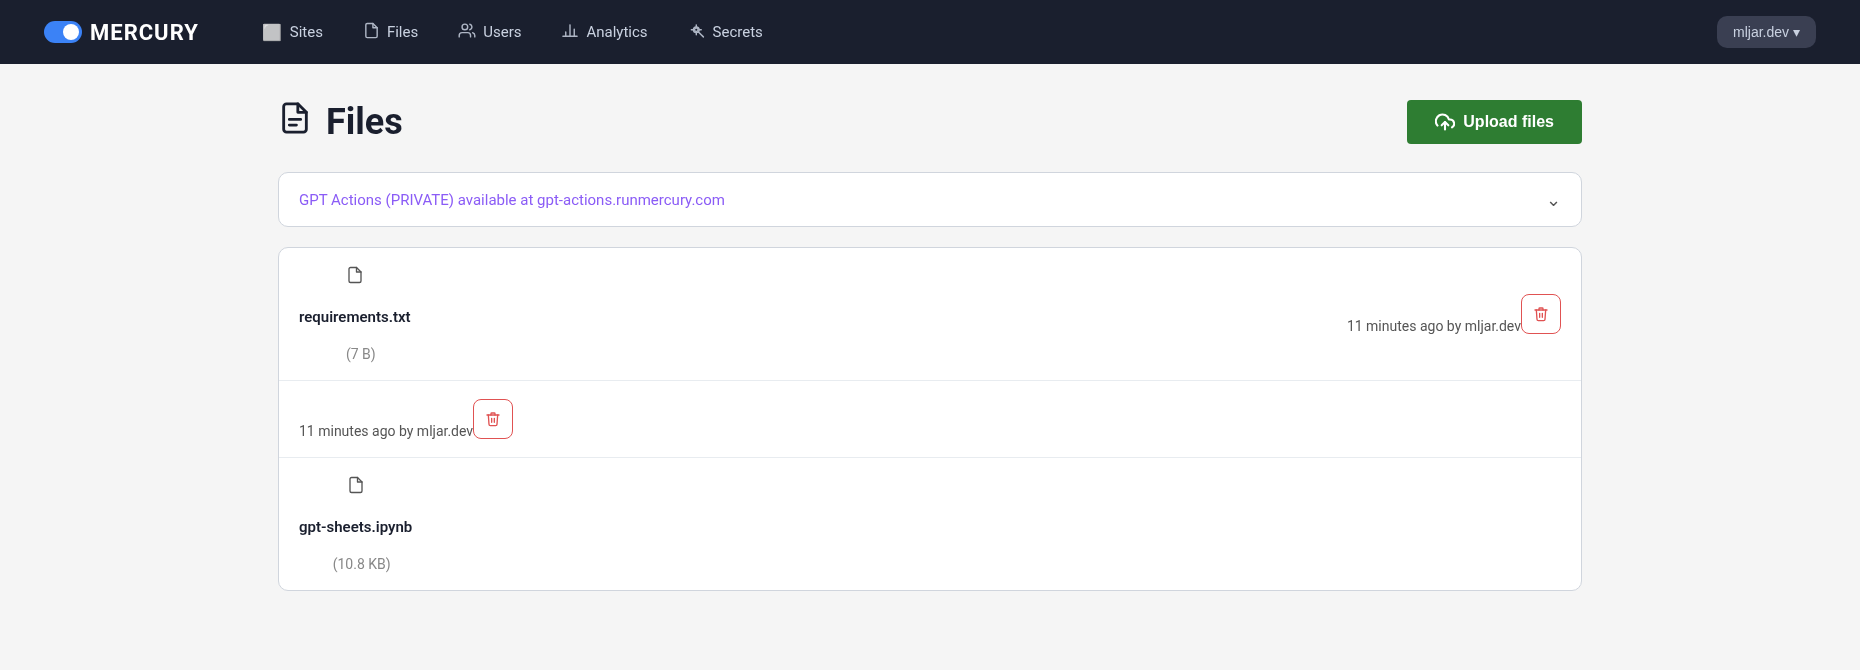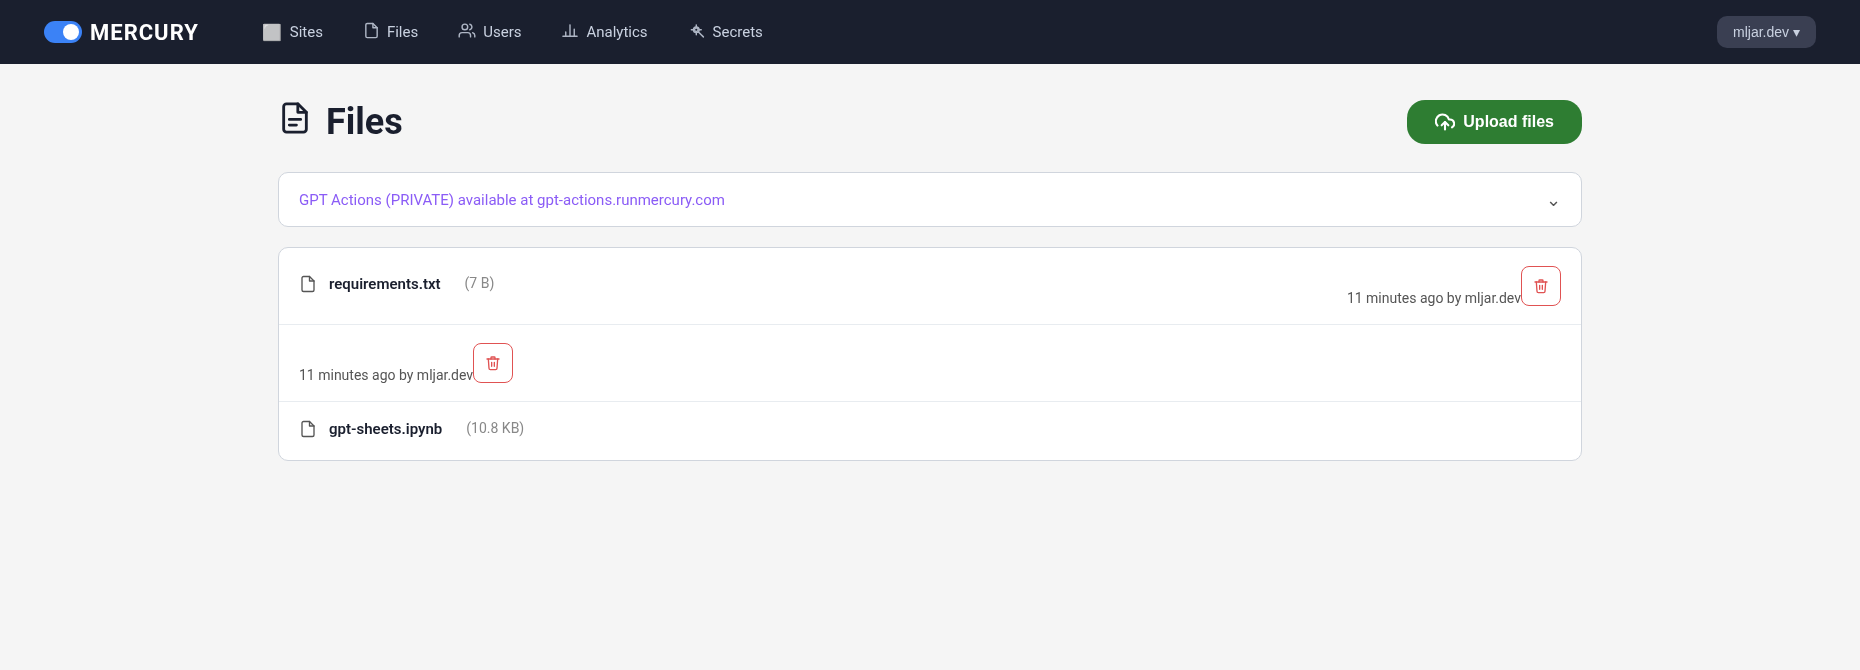--- a/index.html
+++ b/index.html
@@ -108,21 +108,21 @@
     .page-title {
       font-size: 36px;
       font-weight: 700;
       color: #1a1f2e;
     }
     .upload-btn {
       background: #2e7d32;
       color: white;
       border: none;
       padding: 12px 28px;
-      border-radius: 18px;
+      border-radius: 4px;
       font-size: 16px;
       font-weight: 600;
       cursor: pointer;
       display: flex;
       align-items: center;
       gap: 8px;
       text-align: right;
     }
 
     
@@ -158,21 +158,23 @@
       align-items: center;
       justify-content: space-between;
       padding: 18px 20px;
       border-bottom: 1px solid #e8ecf0;
     }
     .file-row:last-child {
       border-bottom: none;
     }
     .file-left {
       display: flex;
-      gap: 12px;
+      align-items: center;
+      gap: 20px;
+      flex-direction: column;
     }
     .file-doc-icon {
       font-size: 18px;
       color: #555;
     }
     .file-name {
       font-size: 15px;
       font-weight: 600;
       color: #1a1f2e;
     }

